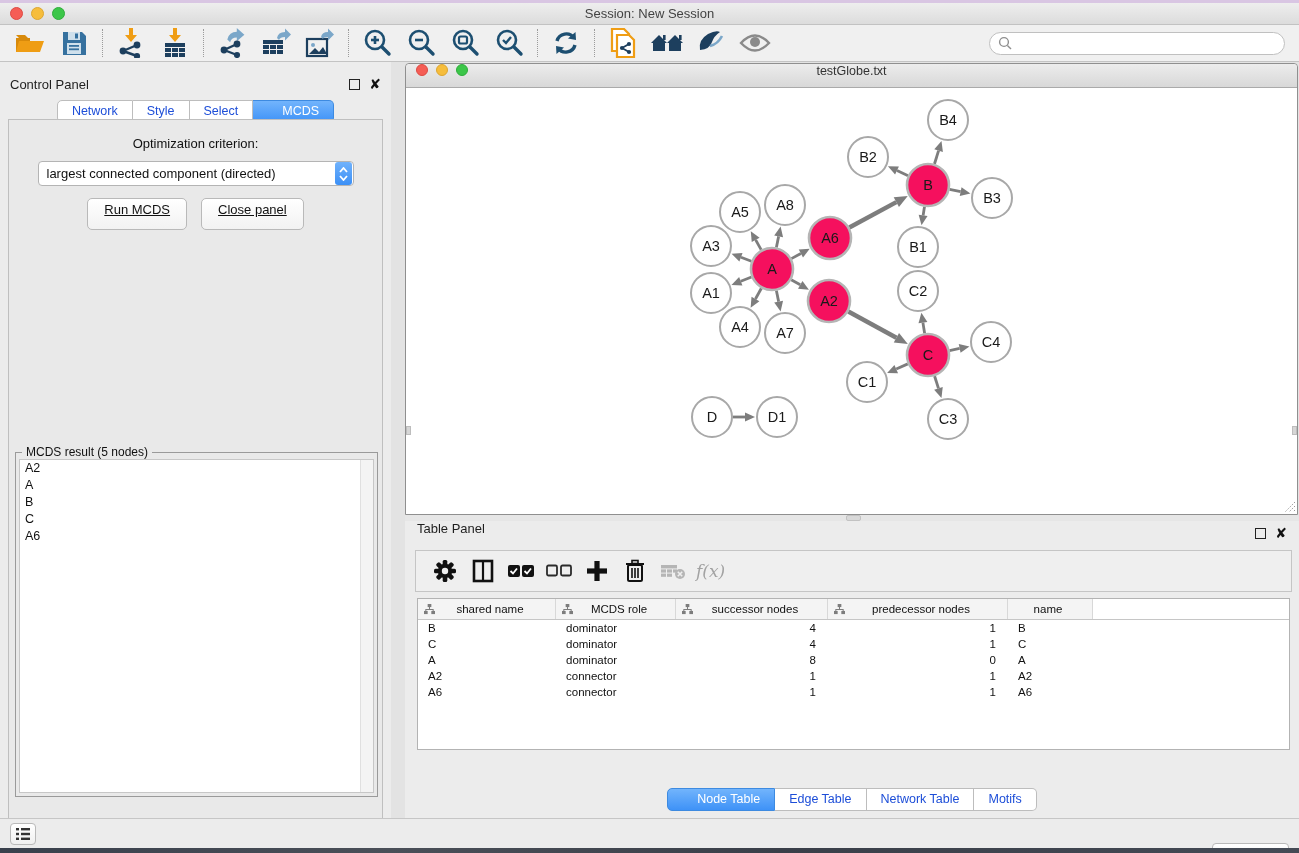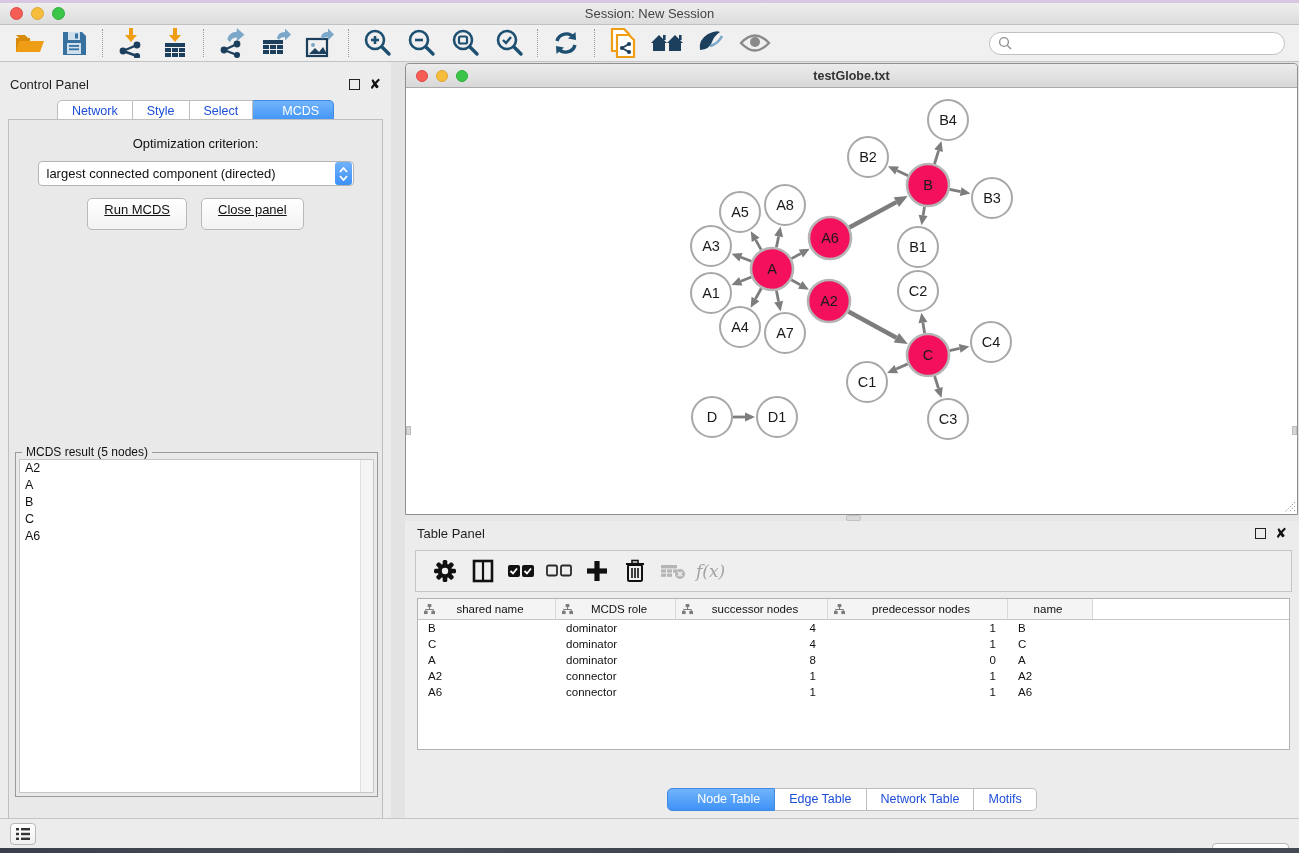--- a/index.html
+++ b/index.html
@@ -71,34 +71,34 @@
     border:1px solid #c7c7c7; overflow:hidden; }
   .result-scroll { position:absolute; right:0; top:0; bottom:0; width:13px; background:#f4f4f4;
     border-left:1px solid #e0e0e0; }
   .result-item { font-size:12.5px; color:#111; padding:1px 0 1px 5px; line-height:15px; }
 
   
   .network-window { position:absolute; left:405px; top:63px; width:893px; height:452px;
     background:#fff; border:1px solid #8f8f8f; border-radius:4px 4px 0 0; }
   .nw-titlebar { height:24px; background:linear-gradient(#ececec,#d8d8d8);
     border-bottom:1px solid #aaaaaa; border-radius:4px 4px 0 0;
-    display:flex; align-items:center; position:relative;font-weight:bold; }
+    display:flex; align-items:flex-start; position:relative; }
   .nw-titlebar .title { position:absolute; left:0; right:0; text-align:center; font-size:12.5px; color:#333; }
   .nw-canvas { position:absolute; left:0; top:24px; right:0; bottom:0; background:#fff; overflow:hidden; }
   .grip { position:absolute; right:2px; bottom:2px; width:14px; height:14px; }
   .edge-handle { position:absolute; width:5px; height:9px; background:#d6d6d6; border:1px solid #bdbdbd; }
 
   
   .h-splitter { position:absolute; left:405px; top:515px; width:894px; height:6px; background:#e6e6e6; }
   .h-splitter .handle { position:absolute; left:441px; top:0px; width:15px; height:6px;
     background:#d9d9d9; border:1px solid #c2c2c2; border-radius:2px; }
 
   
   .table-panel { position:absolute; left:405px; top:521px; width:894px; height:297px; background:#ececec; }
-  .tp-header { height:24px; display:flex; align-items:center; padding:0 12px; }
+  .tp-header { height:24px; display:flex; padding:0 12px; }
   .tp-header .tp-title { font-size:13px; color:#1f1f1f; }
   .tp-toolbar { position:absolute; left:10px; top:29px; width:877px; height:42px;
     background:#efefef; border:1px solid #c5c5c5; display:flex; align-items:center; padding:0 10px; }
   .tp-ti { width:38px; height:36px; display:flex; align-items:center; justify-content:center; }
   .fx { font-family:"DejaVu Serif","Liberation Serif",serif; font-style:italic;
     font-size:17px; color:#a2a2a2; padding-left:4px; }
   .data-table { position:absolute; left:12px; top:77px; width:873px; height:152px;
     background:#fff; border:1px solid #b3b3b3; overflow:hidden; }
   .dt-header { display:flex; height:21px; border-bottom:1px solid #c6c6c6; background:#f4f4f4; }
   .dt-hcell { display:flex; align-items:center; border-right:1px solid #d8d8d8;

